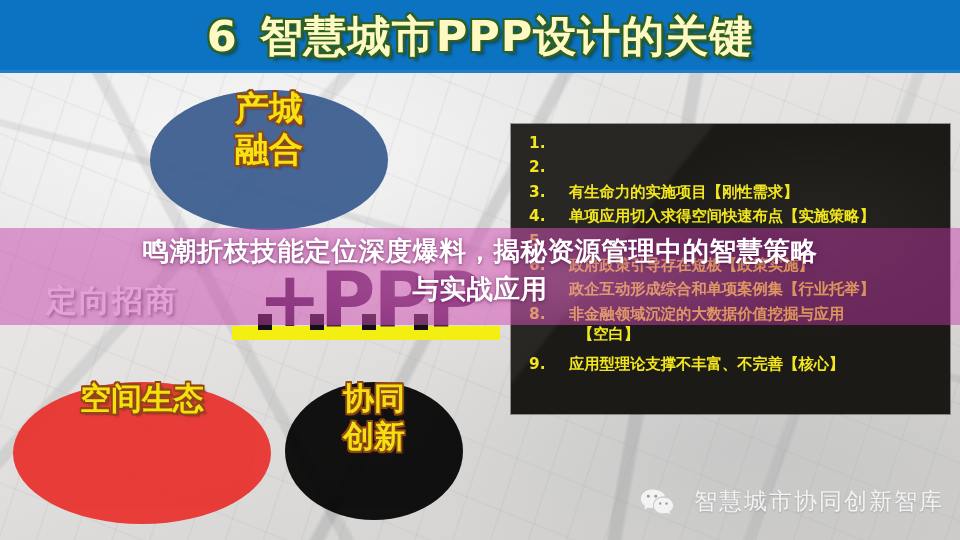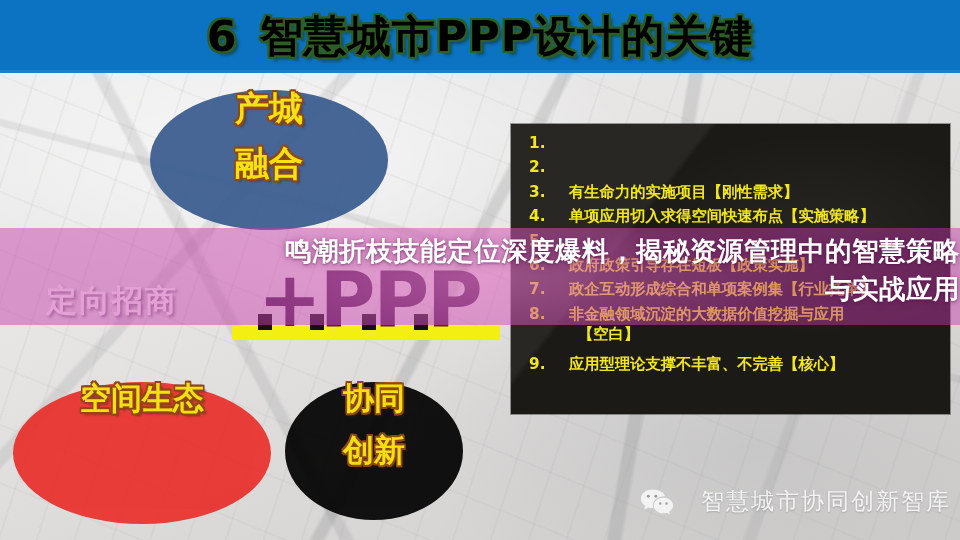--- a/index.html
+++ b/index.html
@@ -41,21 +41,21 @@
   
   .header{
     position:absolute;left:0;top:0;width:960px;height:73px;
     background:#0c73c2;
     border-bottom:3px solid #1d7fc9;
     display:flex;align-items:center;justify-content:center;
     box-sizing:border-box;
   }
   .header-title{
     font-size:43px;font-weight:bold;letter-spacing:1px;
-    color:#000000;line-height:1;
+    color:#fef9c3;line-height:1;
     white-space:nowrap;
     text-shadow:
       2px 0 0 #2e5f23, -2px 0 0 #2e5f23, 0 2px 0 #2e5f23, 0 -2px 0 #2e5f23,
       2px 2px 0 #2e5f23, -2px 2px 0 #2e5f23, 2px -2px 0 #2e5f23, -2px -2px 0 #2e5f23,
       4px 4px 3px rgba(20,50,15,.55);
     padding-top:2px;
   }
   .header-title .num{margin-right:22px;}
 
   
@@ -77,21 +77,21 @@
   .node-kongjian{
     left:13px;top:382px;width:258px;height:142px;
     background:#e8302b;opacity:.93;
     font-size:31px;
   }
   .node-xietong{
     left:285px;top:382px;width:178px;height:138px;
     background:#000000;opacity:.92;
     font-size:31px;
   }
-  .node .l2{margin-top:19px;}
+  .node .l2{margin-top:5px;}
 
   
   .label-dingxiang{
     position:absolute;left:46px;top:280px;
     font-size:31px;font-weight:bold;color:#ffffff;
     text-shadow:2px 2px 3px rgba(90,60,90,.55);
     white-space:nowrap;letter-spacing:2px;
   }
   .label-ppp{
     position:absolute;left:258px;top:262px;
@@ -133,29 +133,29 @@
   .overlay-band{
     position:absolute;left:0;top:228px;width:960px;height:97px;
     background:rgba(196,56,168,.47);
   }
   .overlay-band .glow{
     position:absolute;left:0;top:0;width:960px;height:97px;
     background:radial-gradient(ellipse 46% 120% at 50% 50%, rgba(255,170,220,.30), rgba(255,170,220,0) 72%);
   }
   .overlay-title{
     position:absolute;left:0;top:232px;width:960px;
-    text-align:right;color:#ffffff;font-weight:bold;
+    text-align:center;color:#ffffff;font-weight:bold;
     font-size:26.5px;line-height:1.42;letter-spacing:.5px;
     text-shadow:0 1px 3px rgba(70,10,60,.55), 0 0 10px rgba(120,20,100,.35);
   }
 
   
   .wx-footer{
     position:absolute;left:640px;top:486px;
-    display:flex;align-items:center;gap:27px;
+    display:flex;align-items:center;gap:20px;
     opacity:.78;
   }
   .wx-icon{width:34px;height:28px;display:block;}
   .wx-label{
     font-size:23px;color:#ffffff;letter-spacing:2px;
     text-shadow:0 1px 2px rgba(0,0,0,.25);white-space:nowrap;
   }
 </style>
 </head>
 <body>

